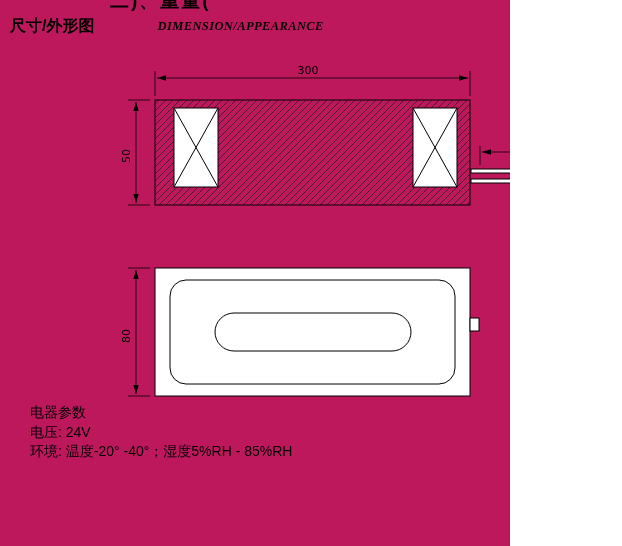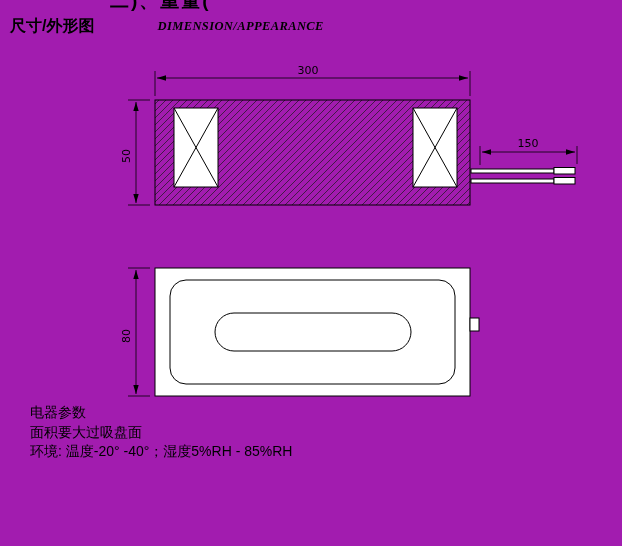--- a/index.html
+++ b/index.html
@@ -4,21 +4,21 @@
 <style>
   html, body { margin: 0; padding: 0; }
   body {
     width: 622px; height: 546px;
     background: #ffffff;
     overflow: hidden;
     position: relative;
     color: #000;
     font-family: "Liberation Serif", serif;
   }
-  .page { position: absolute; inset: 0; width: 622px; height: 546px; overflow: hidden; background: #a21caf; }
+  .page { position: absolute; inset: 0; width: 510px; height: 546px; overflow: hidden; background: #be185d; }
 
   .top-fragment {
     position: absolute; left: 110px; top: -12px;
     font-size: 19px; font-weight: bold; letter-spacing: 2px;
     font-family: "Liberation Sans", sans-serif;
     white-space: nowrap;
   }
   .title-row { position: absolute; left: 10px; top: 16px; white-space: nowrap; }
   .title-cn {
     font-size: 16px; font-weight: bold;
@@ -97,17 +97,17 @@
     <g font-family="DejaVu Sans, sans-serif" font-size="11" fill="#000" text-anchor="middle">
       <text x="308" y="74">300</text>
       <text x="130" y="156" transform="rotate(-90 130 156)">50</text>
       <text x="528" y="147">150</text>
       <text x="130" y="336" transform="rotate(-90 130 336)">80</text>
     </g>
   </svg>
 
   <div class="specs">
     <div>电器参数</div>
-    <div>面积要大过吸盘面</div>
+    <div>电压: 24V</div>
     <div>环境: 温度-20° -40°；湿度5%RH - 85%RH</div>
   </div>
 
 </div>
 
 </body></html>

